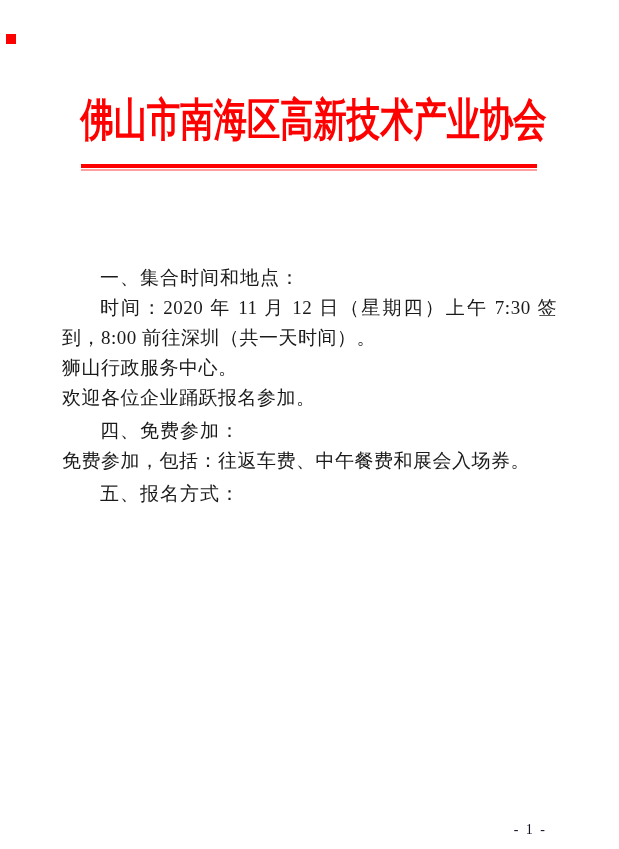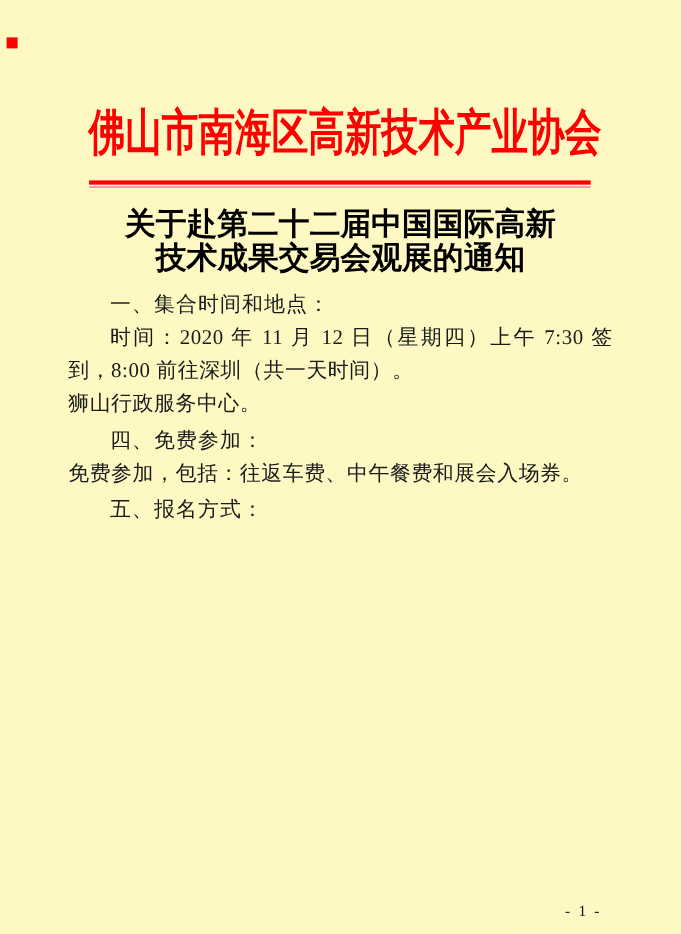--- a/index.html
+++ b/index.html
@@ -3,21 +3,21 @@
 <meta charset="utf-8">
 <style>
   * { margin: 0; padding: 0; box-sizing: border-box; }
   html, body { background: #e8e8e8; }
   body { font-family: "Liberation Serif", serif; }
 
   .page {
     position: relative;
     width: 619px;
     height: 849px;
-    background: #fef9c3;
+    background: #ffffff;
     margin: 0 auto;
     overflow: hidden;
     color: #1a1a1a;
   }
 
   
   .corner-mark {
     position: absolute;
     left: 6px;
     top: 34px;
@@ -107,33 +107,30 @@
   <div class="corner-mark"></div>
 
   <div class="org-name">佛山市南海区高新技术产业协会</div>
 
   <div class="rule">
     <div class="rule-thick"></div>
     <div class="rule-gap"></div>
     <div class="rule-thin"></div>
   </div>
 
-  <h1 class="doc-title">
-    <div>关于赴第二十二届中国国际高新</div>
-    <div>技术成果交易会观展的通知</div>
-  </h1>
 
   <div class="body-content">
 
 
     <p class="sec-heading">一、集合时间和地点：</p>
     <p class="indent">时间：2020 年 11 月 12 日（星期四）上午 7:30 签到，8:00 前往深圳（共一天时间）。</p>
 
     <p>狮山行政服务中心。</p>
 
+    <p>欢迎各位企业踊跃报名参加。</p>
 
     <p class="sec-heading">四、免费参加：</p>
     <p>免费参加，包括：往返车费、中午餐费和展会入场券。</p>
 
     <p class="sec-heading">五、报名方式：</p>
 
   </div>
 
   <div class="page-number">- 1 -</div>
 

